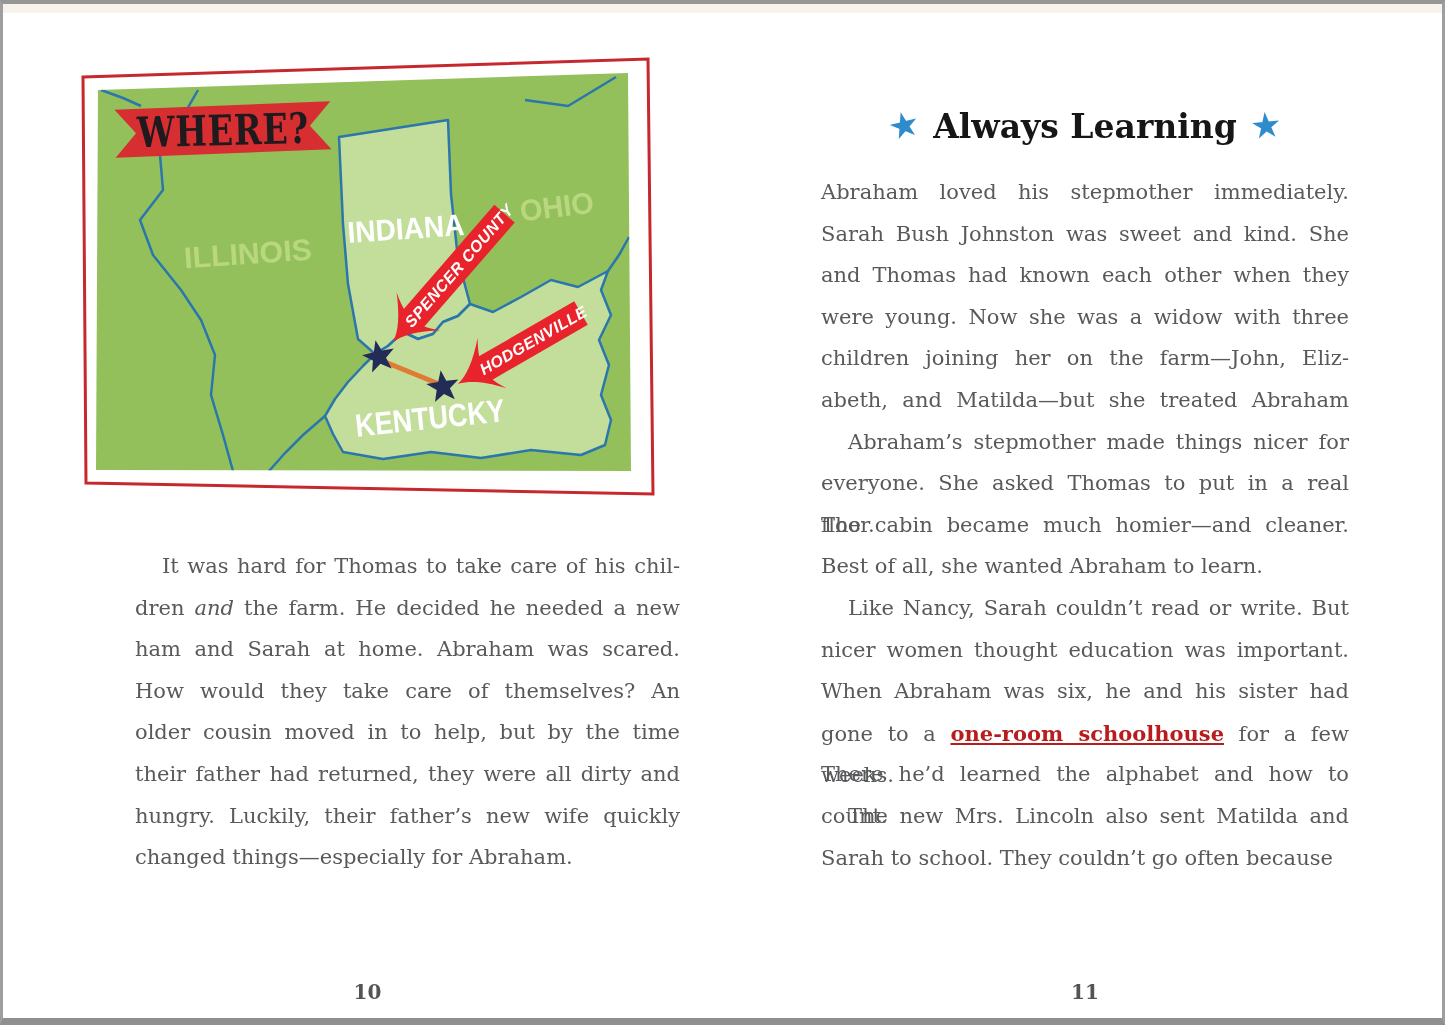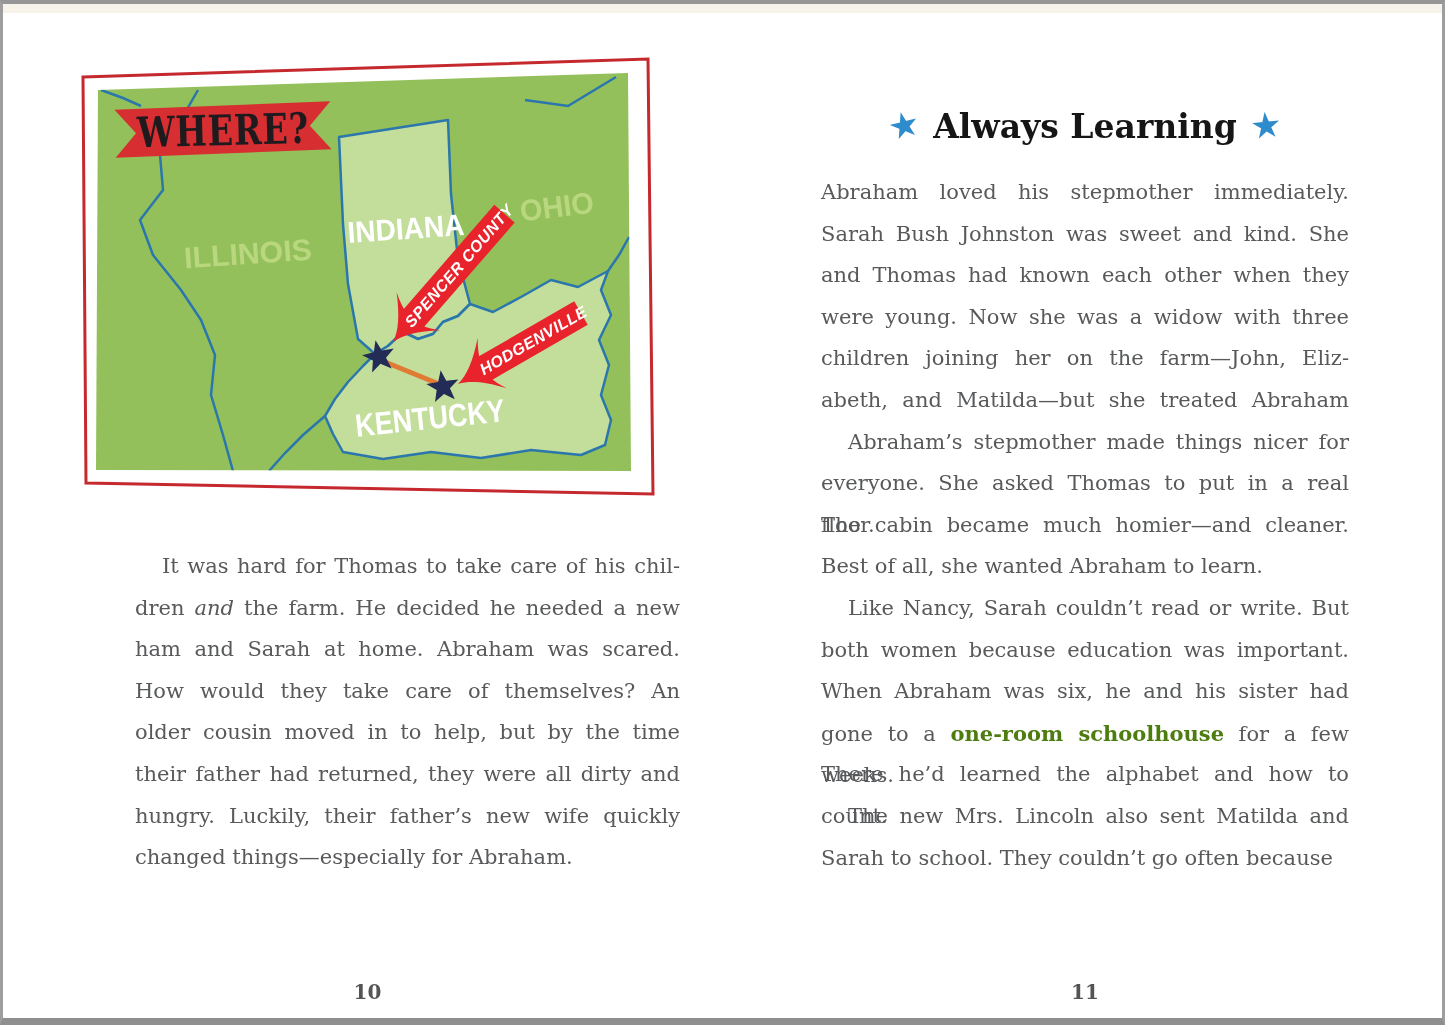--- a/index.html
+++ b/index.html
@@ -12,21 +12,21 @@
   }
   .topband{position:absolute;left:0;top:0;width:100%;height:9px;background:#f7f3ea;}
   .map-wrap{position:absolute;left:60px;top:46px;width:600px;height:450px;}
   .map-wrap svg{display:block;width:600px;height:450px;}
   .body-col{position:absolute;color:#58595b;font-size:21px;}
   .left-col{left:92px;top:542px;width:545px;margin-left:40px;}
   .right-col{left:818px;top:168px;width:528px;}
   .line{height:41.6px;line-height:41.6px;text-align:justify;text-align-last:justify;overflow:visible;}
   .line.last{text-align-last:left;}
   .line.indent{text-indent:27px;}
-  .line b{color:#4d7c0f;}
+  .line b{color:#b91c1c;text-decoration:underline;}
   .line i{font-style:italic;}
   .title{
     position:absolute;left:818px;top:103px;width:528px;text-align:center;
     font-weight:bold;font-size:33px;color:#161616;white-space:nowrap;
   }
   .title .star{color:#2f8ccc;font-size:31px;display:inline-block;vertical-align:2px;}
   .title .star.l{transform:rotate(-14deg);margin-right:15px;}
   .title .star.r{transform:rotate(-6deg);margin-left:15px;}
   .pageno{position:absolute;top:960px;text-align:center;font-weight:bold;font-size:20px;color:#545454;margin-top:16px;}
   .pageno.l{left:92px;width:545px;}
@@ -116,21 +116,21 @@
       <div class="line">Sarah Bush Johnston was sweet and kind. She</div>
       <div class="line">and Thomas had known each other when they</div>
       <div class="line">were young. Now she was a widow with three</div>
       <div class="line">children joining her on the farm—John, Eliz-</div>
       <div class="line">abeth, and Matilda—but she treated Abraham</div>
       <div class="line indent">Abraham’s stepmother made things nicer for</div>
       <div class="line">everyone. She asked Thomas to put in a real floor.</div>
       <div class="line">The cabin became much homier—and cleaner.</div>
       <div class="line last">Best of all, she wanted Abraham to learn.</div>
       <div class="line indent">Like Nancy, Sarah couldn’t read or write. But</div>
-      <div class="line">both women because education was important.</div>
+      <div class="line">nicer women thought education was important.</div>
       <div class="line">When Abraham was six, he and his sister had</div>
       <div class="line">gone to a <b>one-room schoolhouse</b> for a few weeks.</div>
       <div class="line last">There he’d learned the alphabet and how to count.</div>
       <div class="line indent">The new Mrs. Lincoln also sent Matilda and</div>
       <div class="line last">Sarah to school. They couldn’t go often because</div>
     </div>
 
   <div class="pageno r">11</div>
 </div>
 

